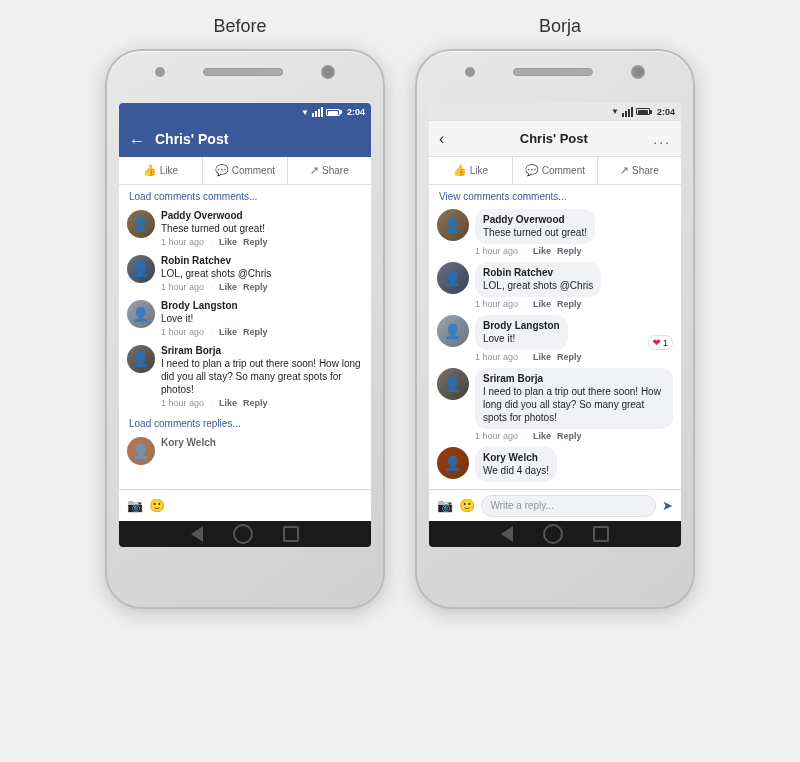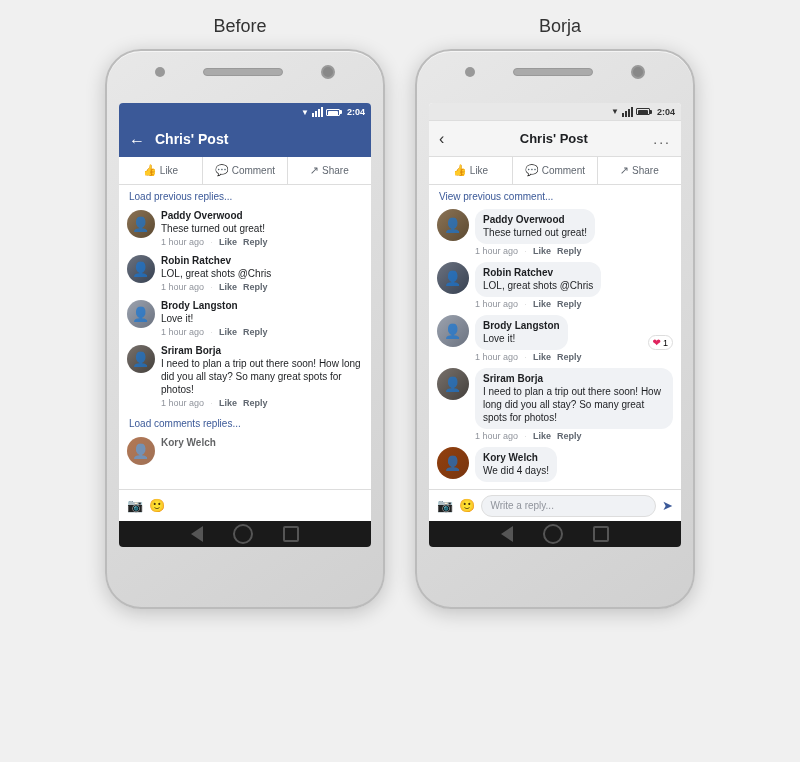--- a/index.html
+++ b/index.html
@@ -461,21 +461,21 @@
             <span class="action-icon">💬</span>
             <span>Comment</span>
           </div>
           <div class="action-btn">
             <span class="action-icon">↗</span>
             <span>Share</span>
           </div>
         </div>
 
         <div class="content-area">
-          <div class="load-more-link">Load previous replies...</div>
+          <div class="load-more-link">Load comments comments...</div>
 
           <div class="comment-item">
             <div class="avatar av1">
               <span class="person-silhouette">👤</span>
             </div>
             <div class="comment-body">
               <div class="comment-name">Paddy Overwood</div>
               <div class="comment-text">These turned out great!</div>
               <div class="comment-actions">
                 <span class="comment-time">1 hour ago</span>
@@ -602,21 +602,21 @@
             <span class="action-icon">💬</span>
             <span>Comment</span>
           </div>
           <div class="action-btn">
             <span class="action-icon">↗</span>
             <span>Share</span>
           </div>
         </div>
 
         <div class="content-area">
-          <div class="load-more-link">View previous comment...</div>
+          <div class="load-more-link">View comments comments...</div>
 
           <div class="comment-item-bubble">
             <div class="avatar-after av1">
               <span class="person-silhouette">👤</span>
             </div>
             <div class="comment-body">
               <div class="comment-bubble">
                 <div class="comment-name">Paddy Overwood</div>
                 <div class="comment-text">These turned out great!</div>
               </div>

